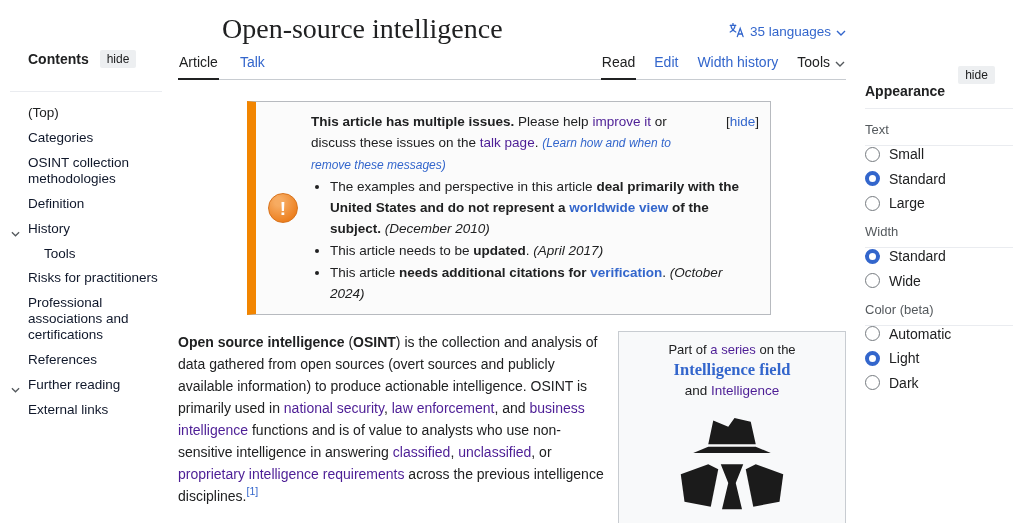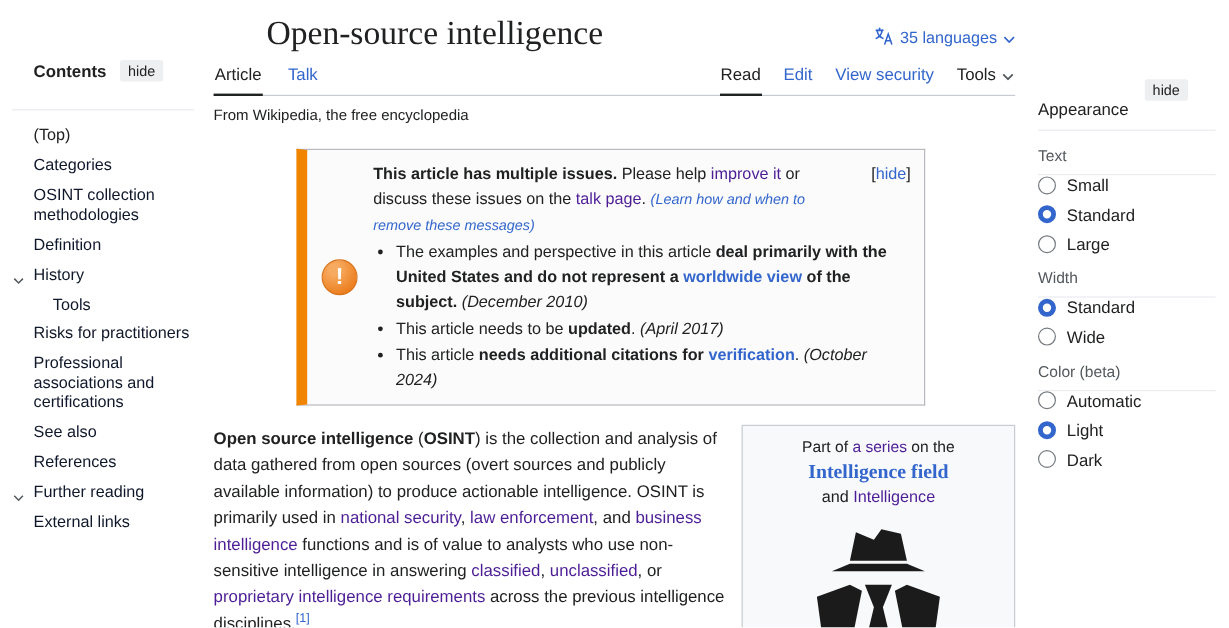--- a/index.html
+++ b/index.html
@@ -75,21 +75,21 @@
   .seg-i{ font-style:italic; }
   .seg-l{ color:#4c1d95; cursor:pointer; }
   .seg-bl{ color:#3366cc; font-weight:bold; cursor:pointer; }
   .seg-il{ color:#3366cc; font-style:italic; font-size:12px; cursor:pointer; }
   .seg-ref{ color:#3366cc; font-size:10.5px; vertical-align:super; line-height:1; cursor:pointer; }
 
   
   .appear{ position:absolute; left:865px; top:50px; width:148px; }
   .appear-head{ display:flex; align-items:center; gap:13px; padding-bottom:9px;
                 border-bottom:1px solid #eaecf0; }
-  .appear-title{ font-weight:normal; font-size:14px;margin-top:33px; }
+  .appear-title{ font-weight:bold; font-size:14px;margin-top:33px; }
   .app-section{ margin-top:13px; }
   .app-label{ color:#54595d; font-size:13px; border-bottom:1px solid #eaecf0;
               padding-bottom:8px; }
   .opt{ display:flex; align-items:center; gap:9px; margin-bottom:8.5px; font-size:14px; cursor:pointer; }
   .radio{ flex:0 0 15px; width:15px; height:15px; border-radius:50%;
           border:1px solid #767b80; background:#fff; }
   .radio.on{ border:4.5px solid #3366cc; }
 </style>
 </head>
 <body>
@@ -108,21 +108,20 @@
       <div class="toc-item"><span>Definition</span></div>
       <div class="toc-item">
         <span class="toc-chev"><svg width="9" height="6" viewBox="0 0 10 6">
               <polyline points="1,1 5,5 9,1" fill="none" stroke="#54595d" stroke-width="1.4"></polyline>
             </svg></span>
         <span>History</span>
       </div>
       <div class="toc-item indent"><span>Tools</span></div>
       <div class="toc-item"><span>Risks for practitioners</span></div>
       <div class="toc-item"><span>Professional associations and certifications</span></div>
-      <div class="toc-item"><span>See also</span></div>
       <div class="toc-item"><span>References</span></div>
       <div class="toc-item">
         <span class="toc-chev"><svg width="9" height="6" viewBox="0 0 10 6">
               <polyline points="1,1 5,5 9,1" fill="none" stroke="#54595d" stroke-width="1.4"></polyline>
             </svg></span>
         <span>Further reading</span>
       </div>
       <div class="toc-item"><span>External links</span></div>
     </nav>
   </aside>
@@ -148,31 +147,30 @@
     </div>
 
     <div class="tabbar">
       <div class="tabs-left">
         <span class="tab on">Article</span>
         <span class="tab">Talk</span>
       </div>
       <div class="tabs-right">
         <span class="tab on" style="color:#202122">Read</span>
         <span class="tab">Edit</span>
-        <span class="tab">View security</span>
+        <span class="tab">Width history</span>
         <span class="tab plain">
           <span>Tools</span>
           <span><svg width="10" height="6" viewBox="0 0 10 6">
                 <polyline points="1,1 5,5 9,1" fill="none" stroke="#54595d" stroke-width="1.4"></polyline>
               </svg></span>
         </span>
       </div>
     </div>
 
-    <div class="subtitle">From Wikipedia, the free encyclopedia</div>
 
     <div class="ambox">
       <div class="ambox-hide"><span class="br">[</span><span class="lnk">hide</span><span class="br">]</span></div>
       <div class="ambox-flex">
         <div class="ambox-icon">!</div>
         <div class="ambox-body">
           <div class="ambox-lead"><span class="seg-b">This article has multiple issues.</span><span> Please help </span><span class="seg-l">improve it</span><span> or discuss these issues on the </span><span class="seg-l">talk page</span><span>. </span><span class="seg-il">(Learn how and when to remove these messages)</span></div>
           <ul>
             <li><span>The examples and perspective in this article </span><span class="seg-b">deal primarily with the United States and do not represent a </span><span class="seg-bl">worldwide view</span><span class="seg-b"> of the subject.</span><span> </span><span class="seg-i">(December 2010)</span></li>
             <li><span>This article needs to be </span><span class="seg-b">updated</span><span>. </span><span class="seg-i">(April 2017)</span></li>

